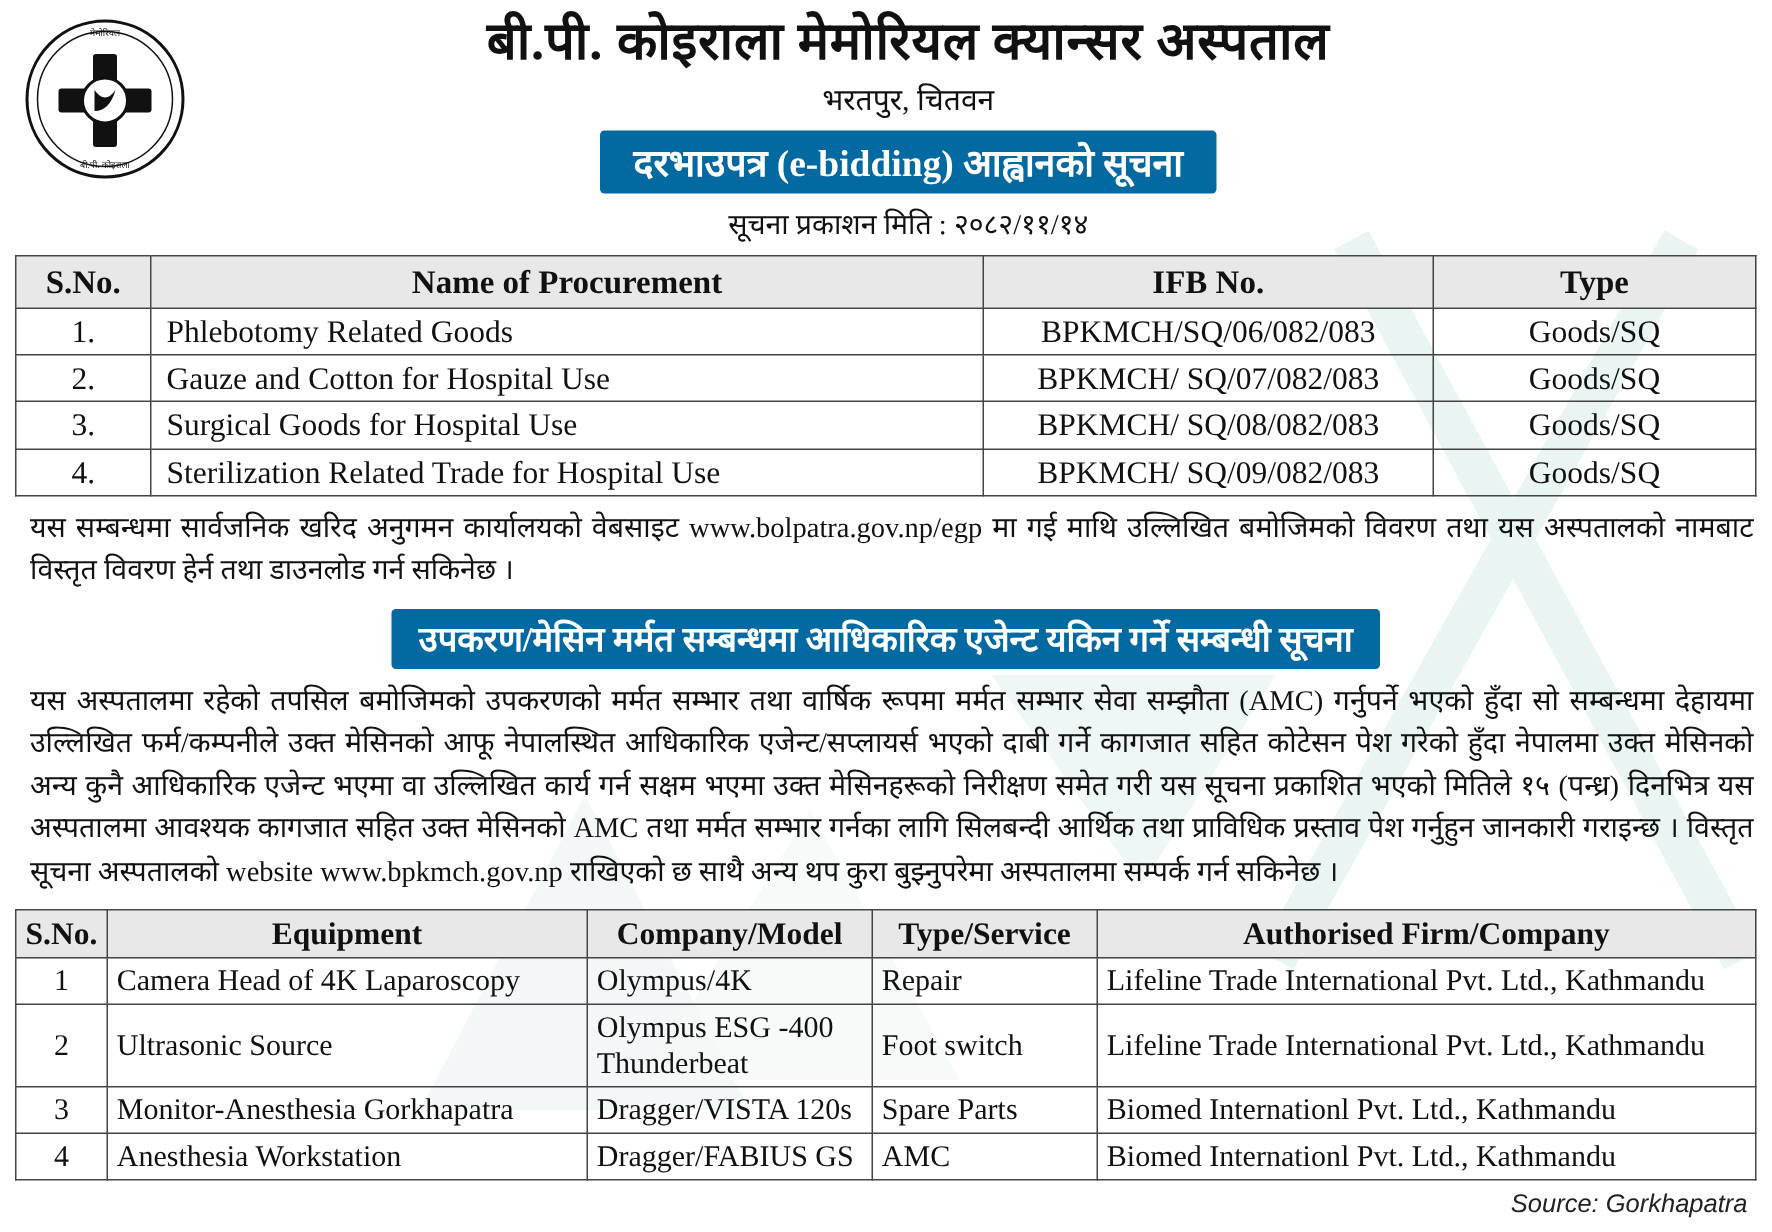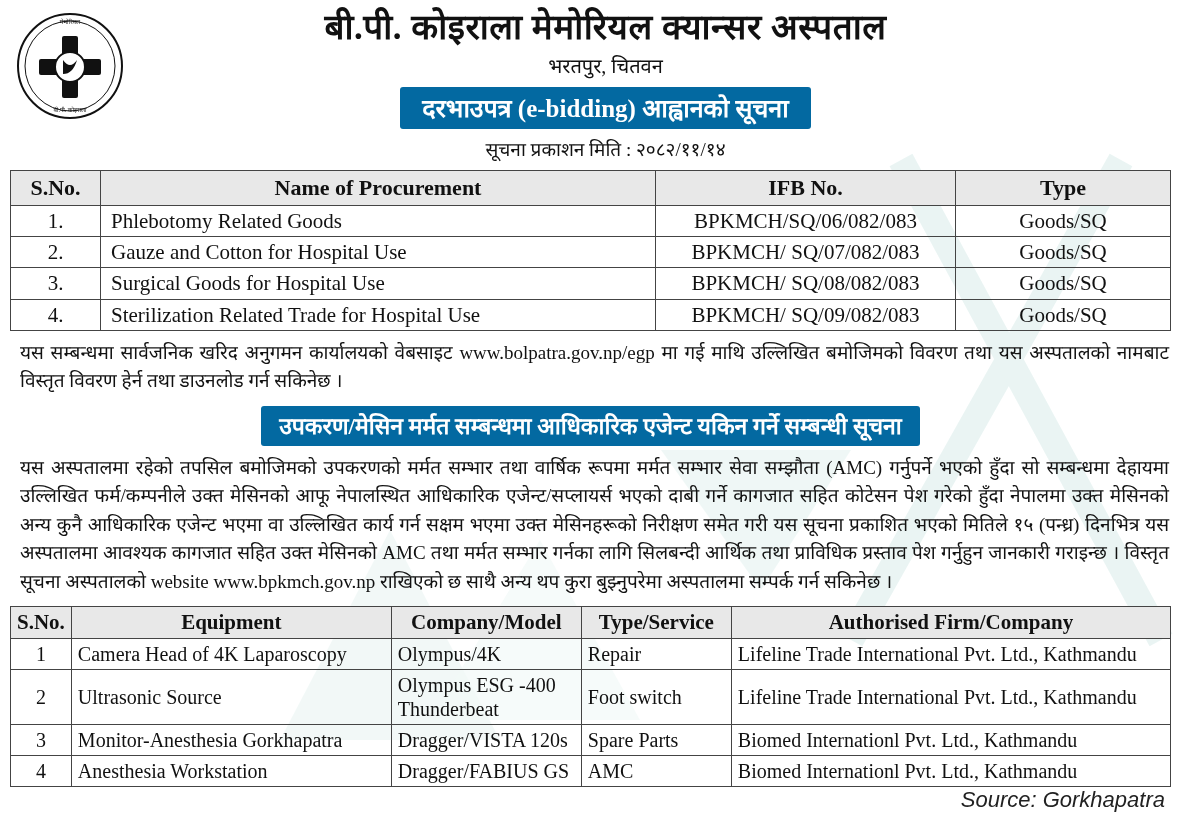--- a/index.html
+++ b/index.html
@@ -143,21 +143,21 @@
     font-weight: bold;
     text-align: center;
     font-size: 21px;
   }
   table.tbl2 td.c { text-align: center; }
 
   .source {
     position: absolute;
     right: 16px;
     bottom: 8px;
-    font-size: 22px;
+    font-size: 17px;
     font-style: italic;
     color: #222;
     font-family: "Liberation Sans", sans-serif;
   }
 </style>
 </head>
 <body>
 
 <svg class="watermark" viewBox="0 0 620 620">
   <g fill="none" stroke="#d9ecea" stroke-width="26">

